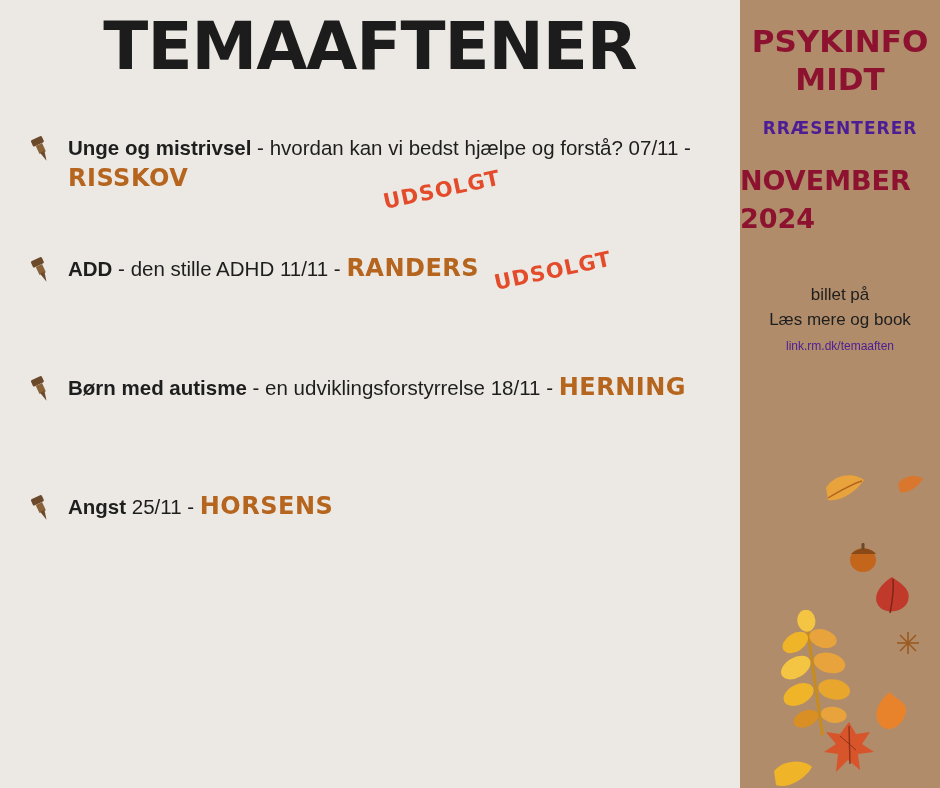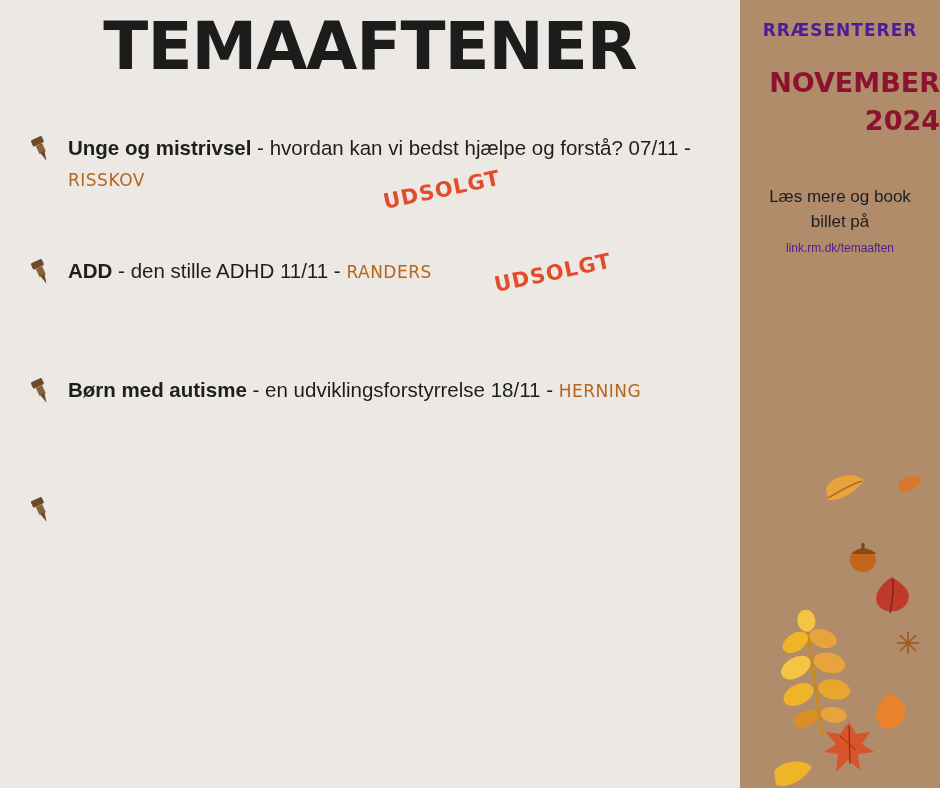--- a/index.html
+++ b/index.html
@@ -73,22 +73,22 @@
     line-height: 31px;
     color: #1e1e1e;
     font-weight: 400;
   }
   .event-text .ev-title {
     font-weight: bold;
     text-align: right;
   }
   .event-text .ev-place {
     font-family: "DejaVu Sans", sans-serif;
-    font-weight: normal;
-    font-size: 17px;
+    font-weight: bold;
+    font-size: 24px;
     color: #b5651d;
     letter-spacing: 0.5px;
   }
   .event-text .ev-dash {
     color: #1e1e1e;
   }
 
   .sold-out {
     display: inline-block;
     font-family: "DejaVu Sans", sans-serif;
@@ -130,21 +130,21 @@
     text-align: center;
     font-family: "DejaVu Sans", sans-serif;
     font-weight: bold;
     font-size: 17px;
     color: #4c1d95;
     letter-spacing: 1px;
   }
 
   #month-year {
     margin-top: 24px;
-    text-align: right;
+    text-align: left;
     font-family: "DejaVu Sans", sans-serif;
     font-weight: bold;
     font-size: 27px;
     line-height: 38px;
     color: #8c1230;
     letter-spacing: 0px;
   }
 
   #booking-info {
     margin-top: 44px;
@@ -232,38 +232,45 @@
       <div class="event">
         <span class="pin-icon">
           <svg width="30" height="30" viewBox="0 0 30 30">
             <g transform="rotate(-25 15 15)">
               <rect x="9" y="3" width="12" height="7" rx="1.5" fill="#6b4a2b"></rect>
               <rect x="11.5" y="10" width="7" height="9" fill="#8a6239"></rect>
               <polygon points="15,28 12.6,18 17.4,18" fill="#6b4a2b"></polygon>
             </g>
           </svg>
         </span>
+        <div class="event-text">
+          <span class="ev-title">Angst</span><span class="ev-dash"> </span><span class="ev-desc">25/11 - </span><span class="ev-place">HORSENS</span>
+        </div>
       </div>
 
     </div>
   </div>
 
   <div id="right-column">
 
+    <div id="brand-name">
+      <div>PSYKINFO</div>
+      <div>MIDT</div>
+    </div>
 
     <div id="presents">RRÆSENTERER</div>
 
     <div id="month-year">
       <div>NOVEMBER</div>
       <div>2024</div>
     </div>
 
     <div id="booking-info">
+      <div>billet på</div>
       <div>Læs mere og book</div>
-      <div>billet på</div>
       <a href="#" id="booking-link">link.rm.dk/temaaften</a>
     </div>
 
     <span class="leaf" style="left:80px; top:470px;">
       <svg width="48" height="42" viewBox="0 0 48 42">
         <path d="M6 18 C14 4, 34 2, 44 10 C36 22, 20 32, 8 30 Z" fill="#e8a33d"></path>
         <path d="M8 28 C18 22, 32 14, 42 11" stroke="#b5651d" stroke-width="1.4" fill="none"></path>
       </svg>
     </span>
     <span class="leaf" style="left:155px; top:472px;">

